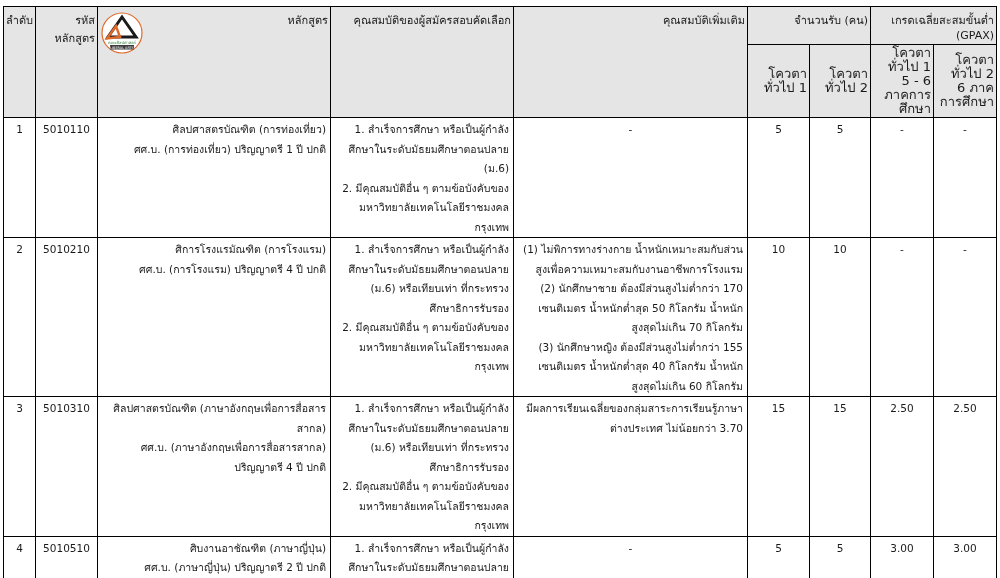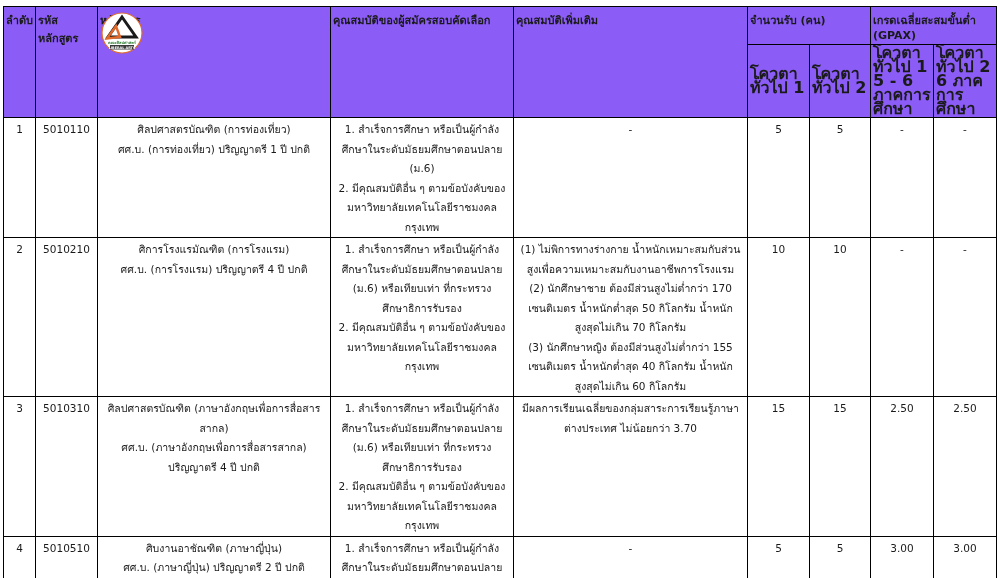--- a/index.html
+++ b/index.html
@@ -7,31 +7,31 @@
   body {
     width: 1000px; height: 578px; background: #ffffff;
     font-family: "DejaVu Sans", sans-serif; color: #1a1a1a;
   }
   table.doc {
     border-collapse: collapse; table-layout: fixed;
     margin: 6px 0 0 3px; width: 993px;
   }
   th, td { border: 1px solid #000; overflow: hidden; }
   thead th {
-    background: #8b5cf6; font-weight: bold; font-size: 11px;
-    padding: 4px 2px 2px 2px; vertical-align: top; text-align: left;
+    background: #e5e5e5; font-weight: normal; font-size: 11px;
+    padding: 4px 2px 2px 2px; vertical-align: top; text-align: right;
   }
   thead tr.h1 { height: 17px; }
   thead tr.h2 { height: 35px; }
-  thead tr.h2 th { vertical-align: middle; padding: 1px 2px; font-size: 16px; line-height: 14px; }
+  thead tr.h2 th { vertical-align: middle; padding: 1px 2px; font-size: 13px; line-height: 14px; }
   th.program-h { position: relative; }
   .logo-wrap { position: absolute; left: 3px; top: 5px; width: 42px; height: 42px; }
   tbody td {
     background: #fff; font-size: 10.5px; line-height: 19.5px;
-    vertical-align: top; padding: 2px 4px 0 4px; text-align: center;
+    vertical-align: top; padding: 2px 4px 0 4px; text-align: right;
   }
   tbody td.c-center { text-align: center; }
   tbody td.gl { border-left-color: #9e9e9e; }
   tr.rh80  { height: 80px; }
   tr.rh114 { height: 114px; }
   tr.rh78  { height: 78px; }
   tr.rh83  { height: 83px; }
   .cellline { white-space: normal; }
 </style>
 </head>

